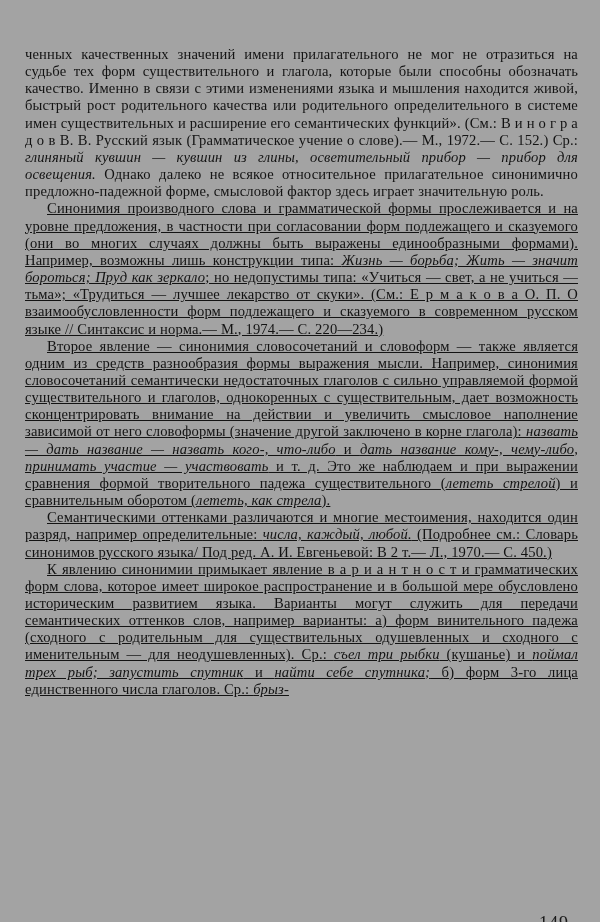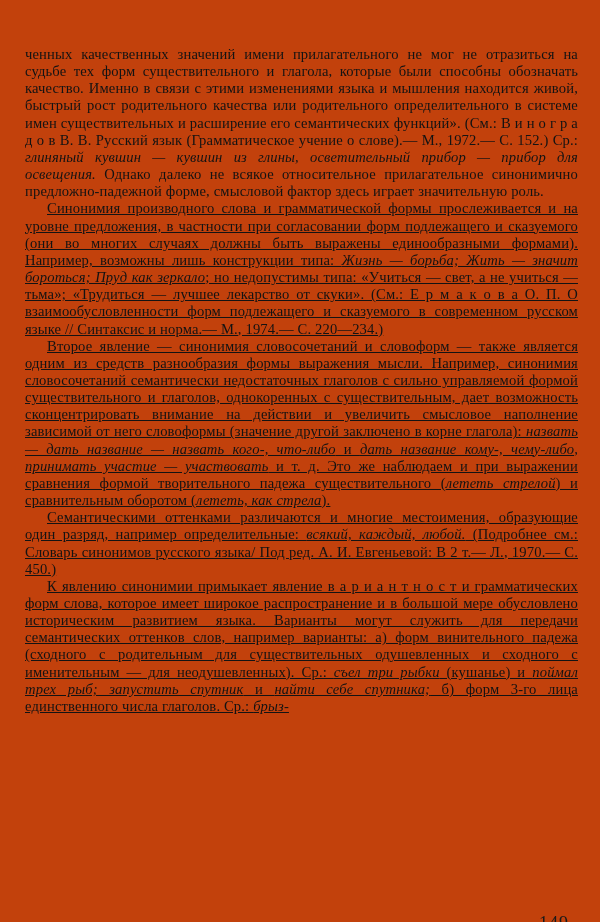--- a/index.html
+++ b/index.html
@@ -4,21 +4,21 @@
 <style>
   html, body {
     margin: 0;
     padding: 0;
     background: #ffffff;
   }
   .scan-page {
     position: relative;
     width: 600px;
     height: 922px;
-    background: #c2410c;
+    background: #a3a3a3;
     overflow: hidden;
     font-family: "Liberation Serif", "DejaVu Serif", serif;
     color: #131313;
   }
   .text-block {
     position: absolute;
     left: 25px;
     top: 46px;
     width: 553px;
     text-align: justify;
@@ -50,17 +50,17 @@
   }
 </style>
 </head>
 <body>
 
 <div class="scan-page">
   <div class="text-block">
       <p class="para"><span class="run">ченных качественных значений имени прилагательного не мог не отразиться на судьбе тех форм существительного и глагола, которые были способны обозначать качество. Именно в связи с этими изменениями языка и мышления находится живой, быстрый рост родительного качества или родительного определительного в системе имен существительных и расширение его семантических функций». (См.: В и н о г р а д о в  В. В. Русский язык (Грамматическое учение о слове).— М., 1972.— С. 152.) Ср.: </span><span class="run it">глиняный кувшин — кувшин из глины, осветительный прибор — прибор для освещения.</span><span class="run"> Однако далеко не всякое относительное прилагательное синонимично предложно-падежной форме, смысловой фактор здесь играет значительную роль.</span></p>
       <p class="para indent"><span class="run">Синонимия производного слова и грамматической формы прослеживается и на уровне предложения, в частности при согласовании форм подлежащего и сказуемого (они во многих случаях должны быть выражены единообразными формами). Например, возможны лишь конструкции типа: </span><span class="run it">Жизнь — борьба; Жить — значит бороться; Пруд как зеркало</span><span class="run">; но недопустимы типа: «Учиться — свет, а не учиться — тьма»; «Трудиться — лучшее лекарство от скуки». (См.: Е р м а к о в а  О. П. О взаимообусловленности форм подлежащего и сказуемого в современном русском языке // Синтаксис и норма.— М., 1974.— С. 220—234.)</span></p>
       <p class="para indent"><span class="run">Второе явление — синонимия словосочетаний и словоформ — также является одним из средств разнообразия формы выражения мысли. Например, синонимия словосочетаний семантически недостаточных глаголов с сильно управляемой формой существительного и глаголов, однокоренных с существительным, дает возможность сконцентрировать внимание на действии и увеличить смысловое наполнение зависимой от него словоформы (значение другой заключено в корне глагола): </span><span class="run it">назвать — дать название — назвать кого-, что-либо</span><span class="run"> и </span><span class="run it">дать название кому-, чему-либо, принимать участие — участвовать</span><span class="run"> и т. д. Это же наблюдаем и при выражении сравнения формой творительного падежа существительного (</span><span class="run it">лететь стрелой</span><span class="run">) и сравнительным оборотом (</span><span class="run it">лететь, как стрела</span><span class="run">).</span></p>
-      <p class="para indent"><span class="run">Семантическими оттенками различаются и многие местоимения, образующие один разряд, например определительные: </span><span class="run it">всякий, каждый, любой.</span><span class="run"> (Подробнее см.: Словарь синонимов русского языка/ Под ред. А. И. Евгеньевой: В 2 т.— Л., 1970.— С. 450.)</span></p>
+      <p class="para indent"><span class="run">Семантическими оттенками различаются и многие местоимения, находится один разряд, например определительные: </span><span class="run it">числа, каждый, любой.</span><span class="run"> (Подробнее см.: Словарь синонимов русского языка/ Под ред. А. И. Евгеньевой: В 2 т.— Л., 1970.— С. 450.)</span></p>
       <p class="para indent"><span class="run">К явлению синонимии примыкает явление в а р и а н т н о с т и  грамматических форм слова, которое имеет широкое распространение и в большой мере обусловлено историческим развитием языка. Варианты могут служить для передачи семантических оттенков слов, например варианты: а) форм винительного падежа (сходного с родительным для существительных одушевленных и сходного с именительным — для неодушевленных). Ср.: </span><span class="run it">съел три рыбки</span><span class="run"> (кушанье) и </span><span class="run it">поймал трех рыб; запустить спутник</span><span class="run"> и </span><span class="run it">найти себе спутника;</span><span class="run"> б) форм 3-го лица единственного числа глаголов. Ср.: </span><span class="run it">брыз-</span></p>
     </div>
   <div class="page-number">149</div>
 </div>
 
 </body></html>

